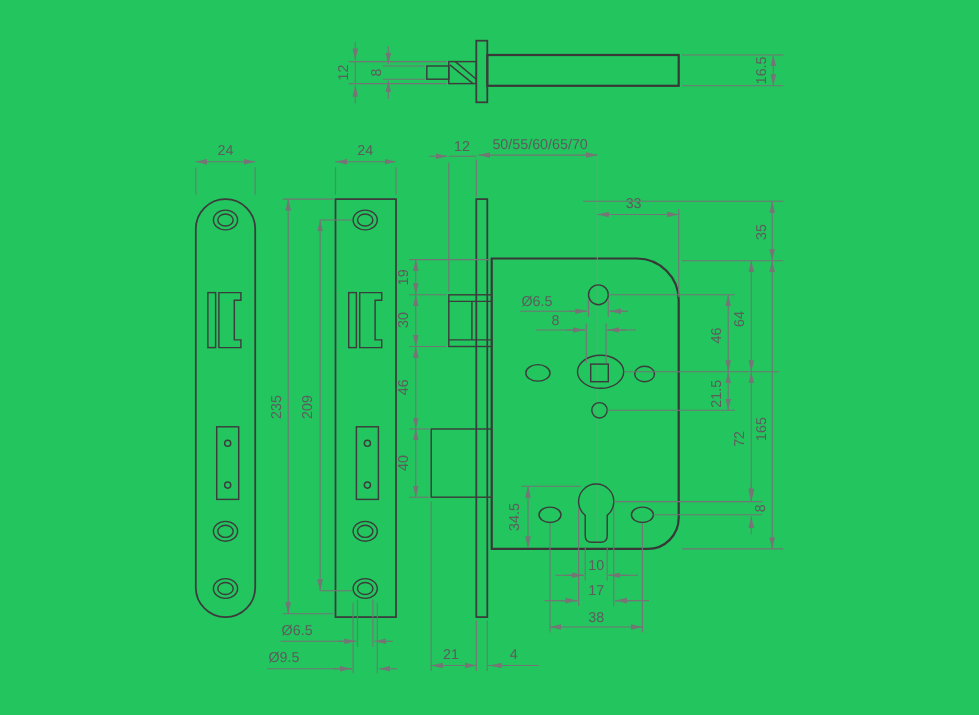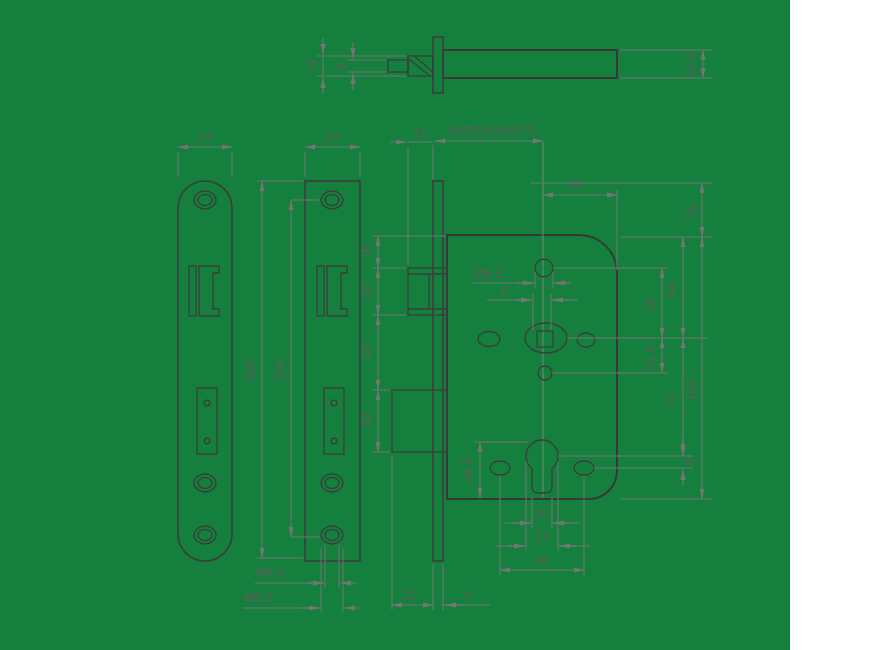--- a/index.html
+++ b/index.html
@@ -1,16 +1,16 @@
 <!DOCTYPE html>
 <html><head>
 <meta charset="utf-8">
 <style>
   html,body{margin:0;padding:0;background:#ffffff;}
-  .stage{width:790px;height:650px;background:#15803d;position:relative;overflow:hidden;}
+  .stage{width:890px;height:650px;background:#22c55e;position:relative;overflow:hidden;}
   svg{display:block;}
   .o  {stroke:#3c3c3c;stroke-width:1.3;fill:none;}
   .o2 {stroke:#383838;stroke-width:2;fill:none;}
   .o15{stroke:#3c3c3c;stroke-width:1.6;fill:none;}
   .d  {stroke:#757575;stroke-width:1;fill:none;}
   .cl {stroke:#8d8d8d;stroke-width:0.8;fill:none;}
   text{font-family:"Liberation Sans", sans-serif;font-size:13px;fill:#5d5d5d;}
 </style>
 </head>
 <body>

